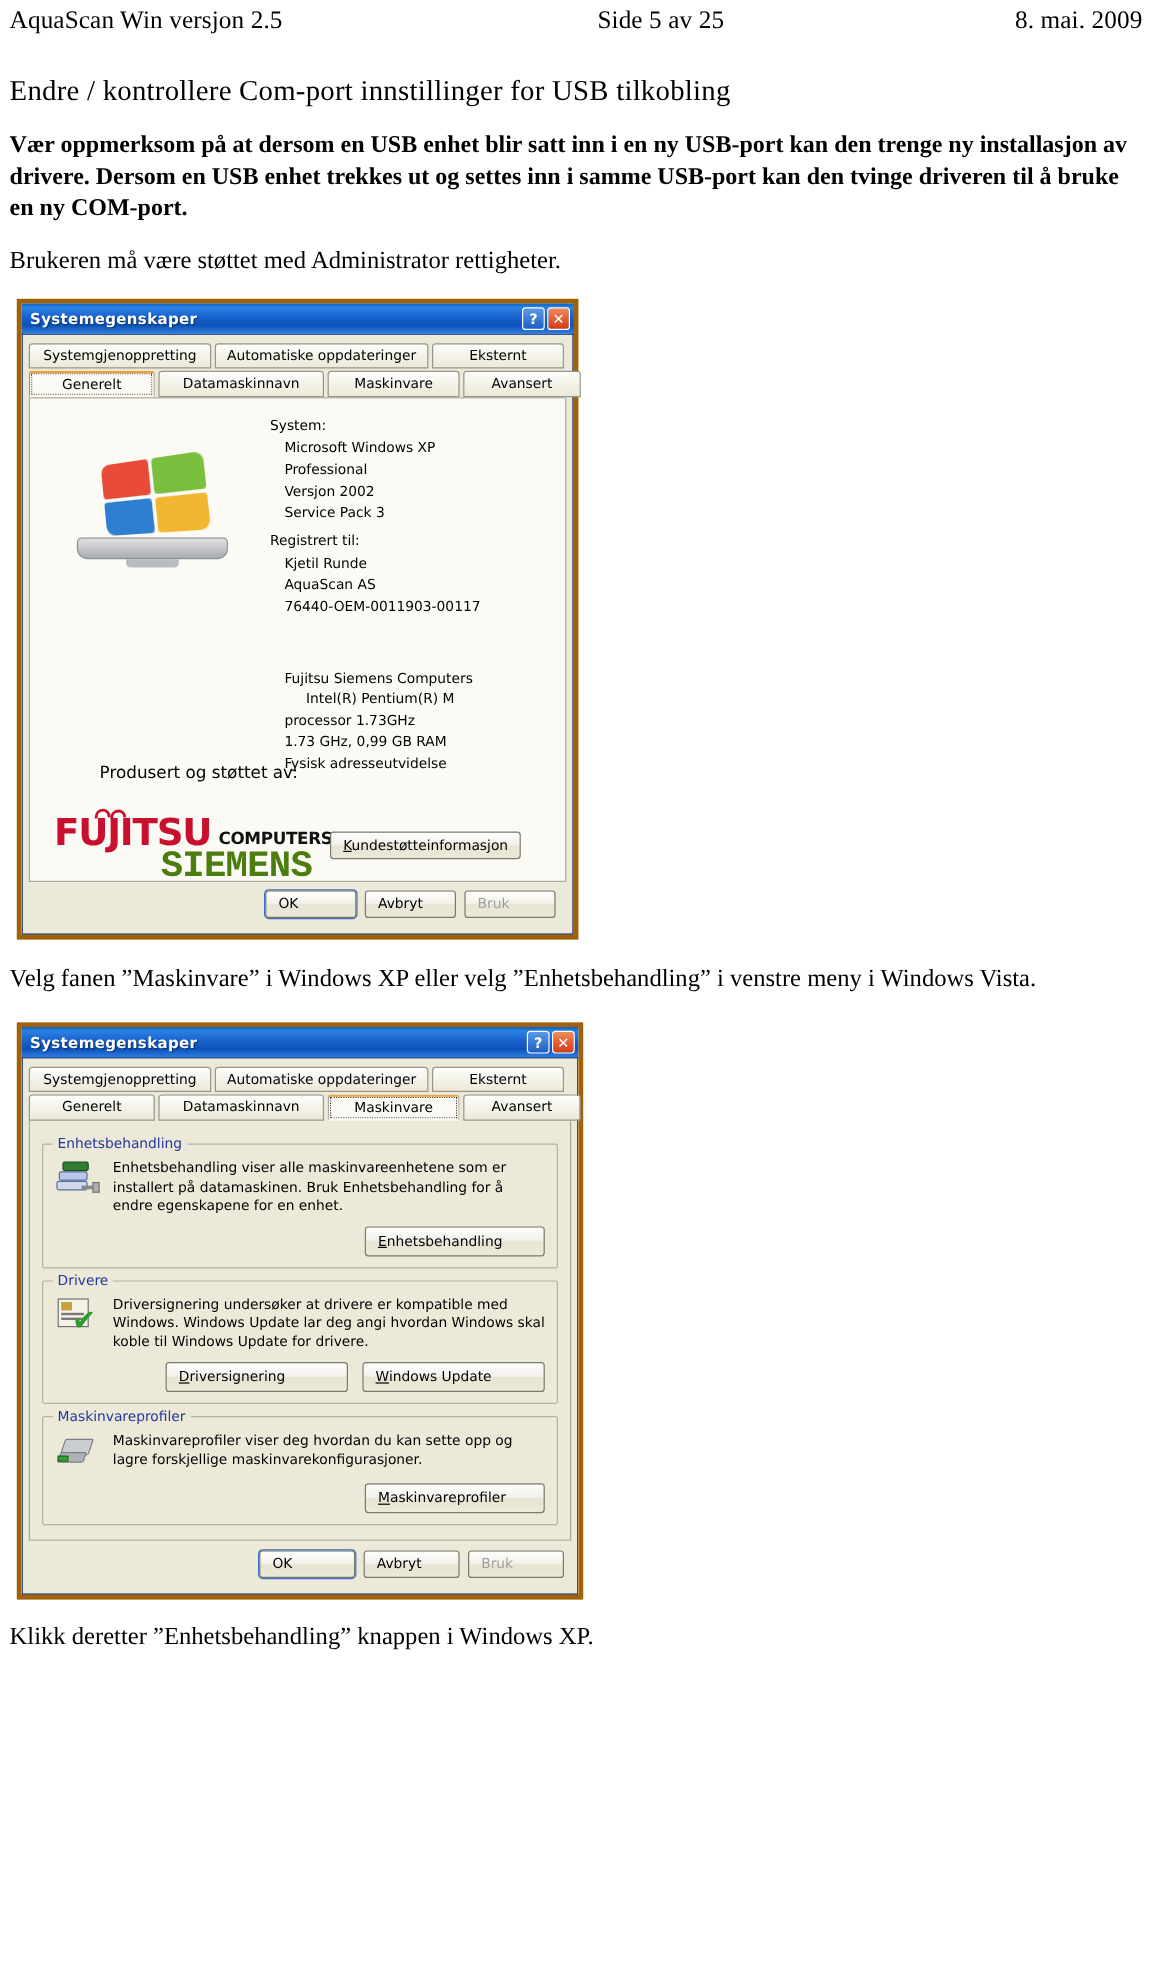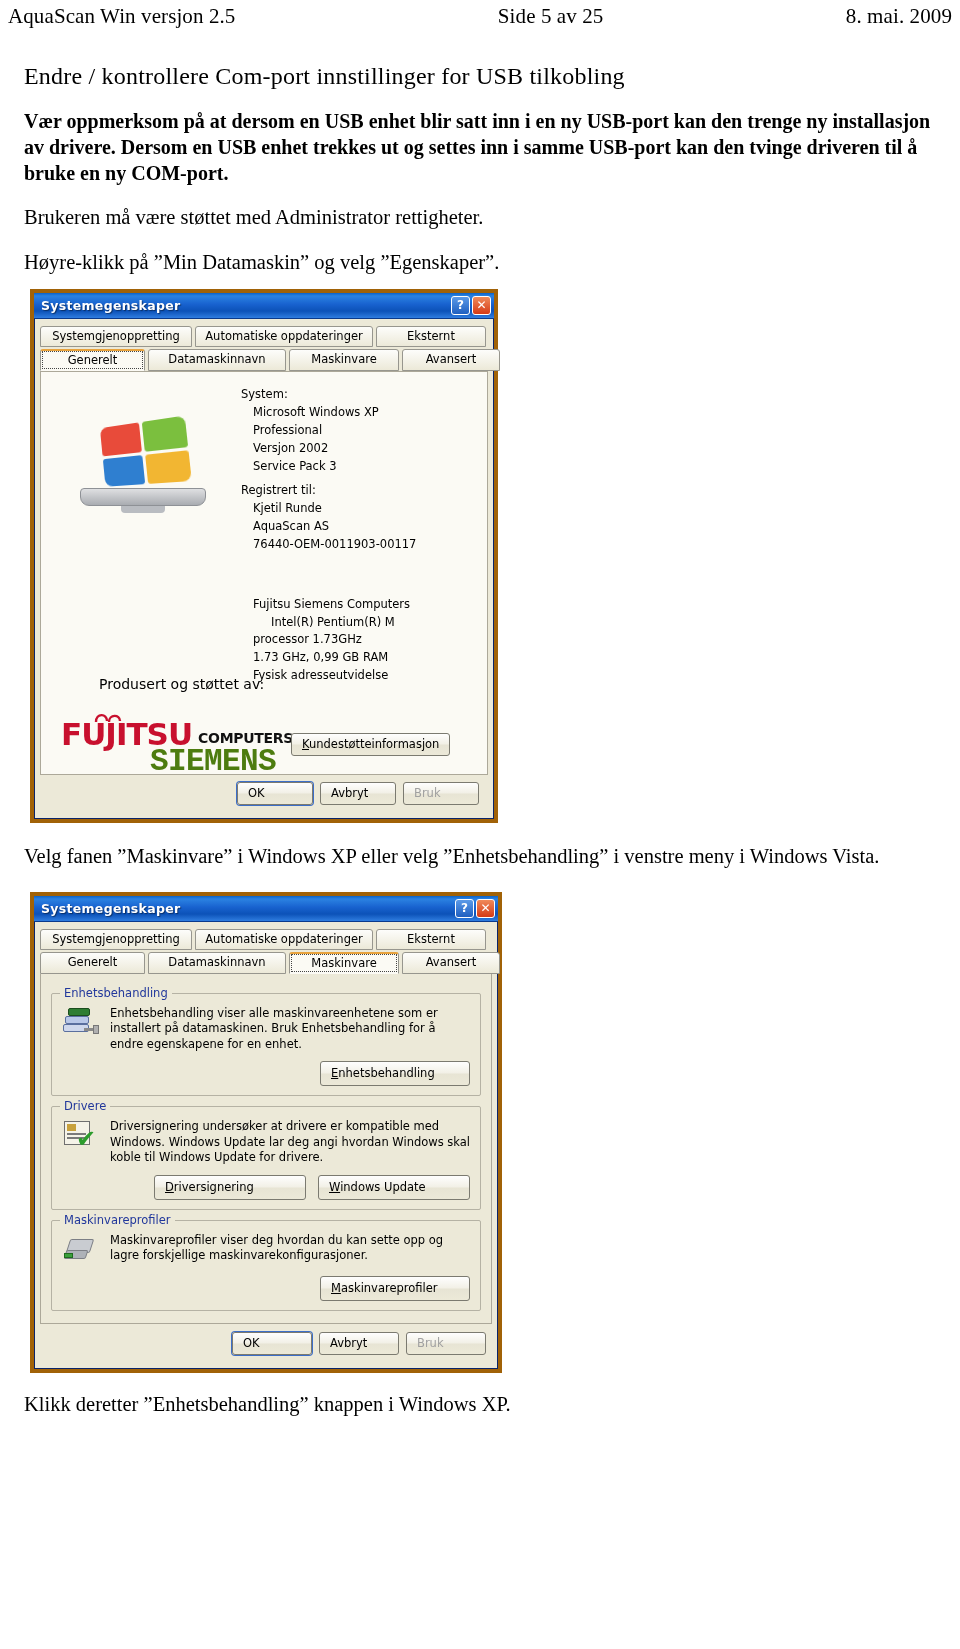--- a/index.html
+++ b/index.html
@@ -18,21 +18,21 @@
     display: flex;
     align-items: baseline;
     padding: 4px 8px 0 8px;
     font-size: 21px;
     letter-spacing: .1px;
   }
   .ph-left { flex: 0 0 auto; }
   .ph-center { flex: 1 1 auto; text-align: center; padding-left: 20px; }
   .ph-right { flex: 0 0 auto; text-align: right; }
 
-  .body-wrap { padding: 0 24px; }
+  .body-wrap { padding: 0 8px; }
 
   h1.doc-title {
     font-size: 24px;
     font-weight: normal;
     margin: 34px 0 18px 0;
     letter-spacing: .2px;
   }
 
   p.para {
     font-size: 20.5px;
@@ -266,21 +266,20 @@
 </div>
 
 <div class="body-wrap">
 
   <h1 class="doc-title">Endre / kontrollere Com-port innstillinger for USB tilkobling</h1>
 
   <p class="para bold">Vær oppmerksom på at dersom en USB enhet blir satt inn i en ny USB-port kan den trenge ny installasjon av drivere. Dersom en USB enhet trekkes ut og settes inn i samme USB-port kan den tvinge driveren til å bruke en ny COM-port.</p>
 
   <p class="para">Brukeren må være støttet med Administrator rettigheter.</p>
 
-  <p class="para tight">Høyre-klikk på ”Min Datamaskin” og velg ”Egenskaper”.</p>
 
   <div class="xp-dialog" id="dialog-general">
 
     <div class="xp-titlebar">
       <div class="xp-title">Systemegenskaper</div>
       <div class="xp-btns">
         <div class="xp-btn help">?</div>
         <div class="xp-btn close">✕</div>
       </div>
     </div>

